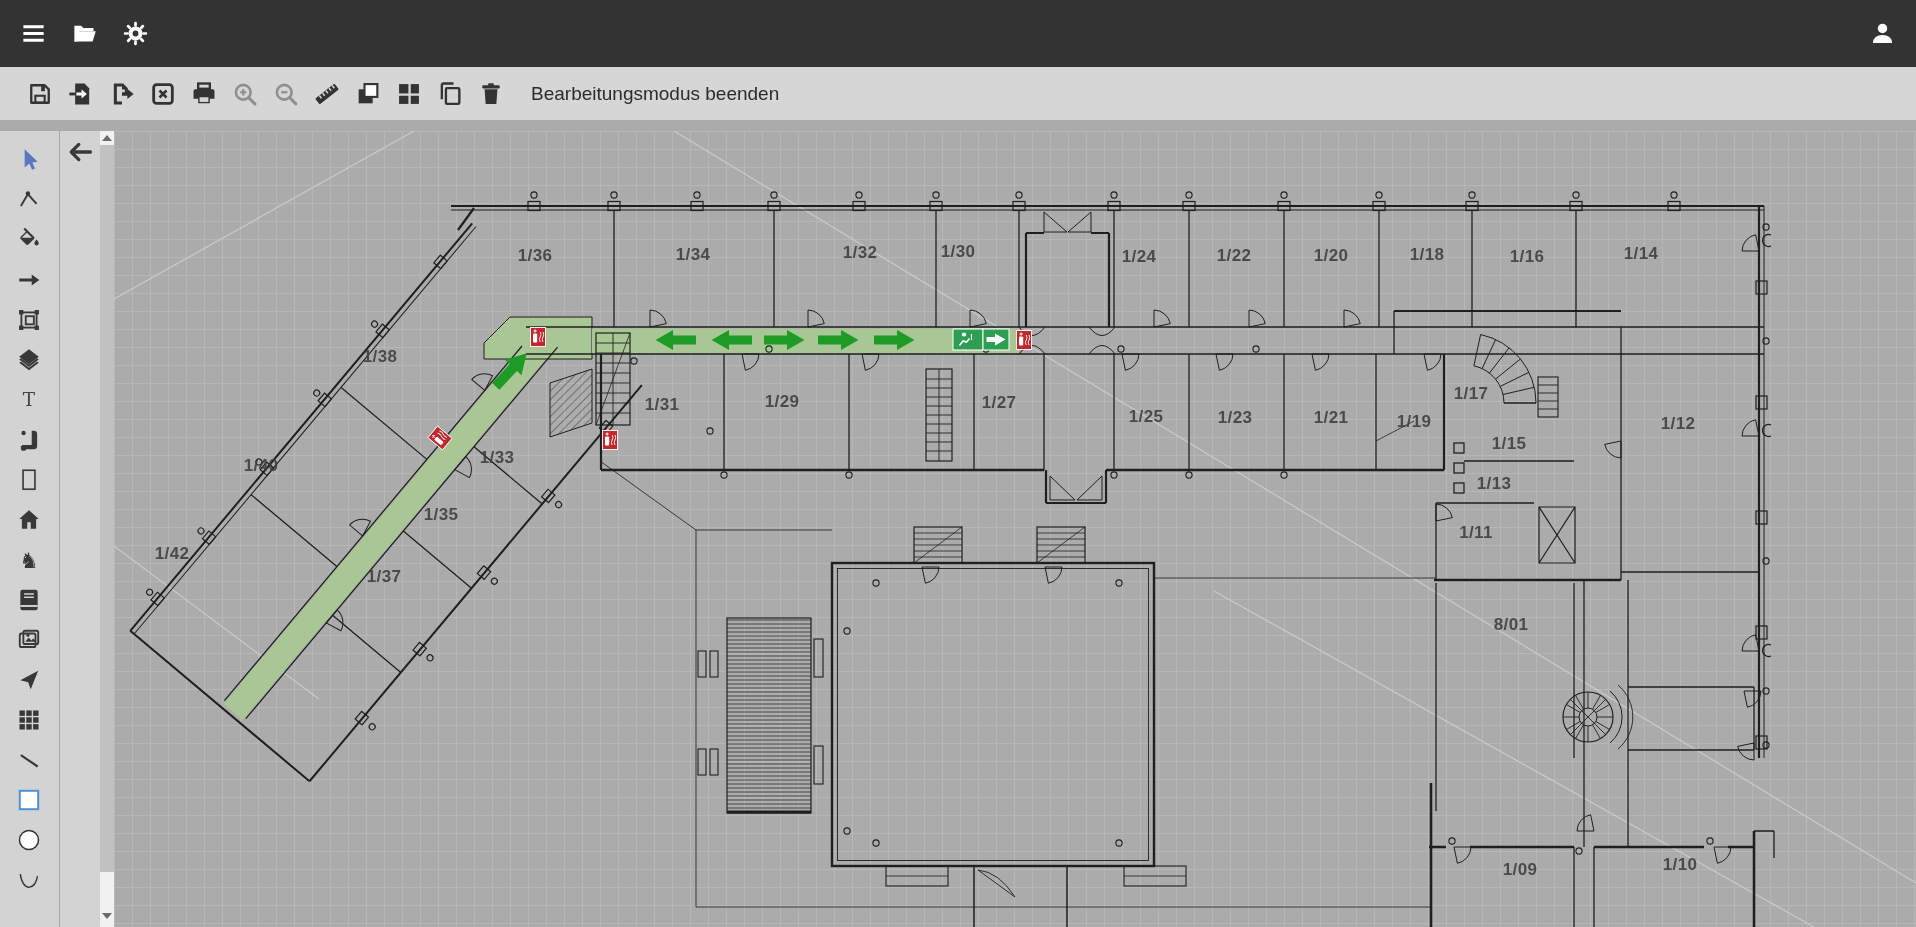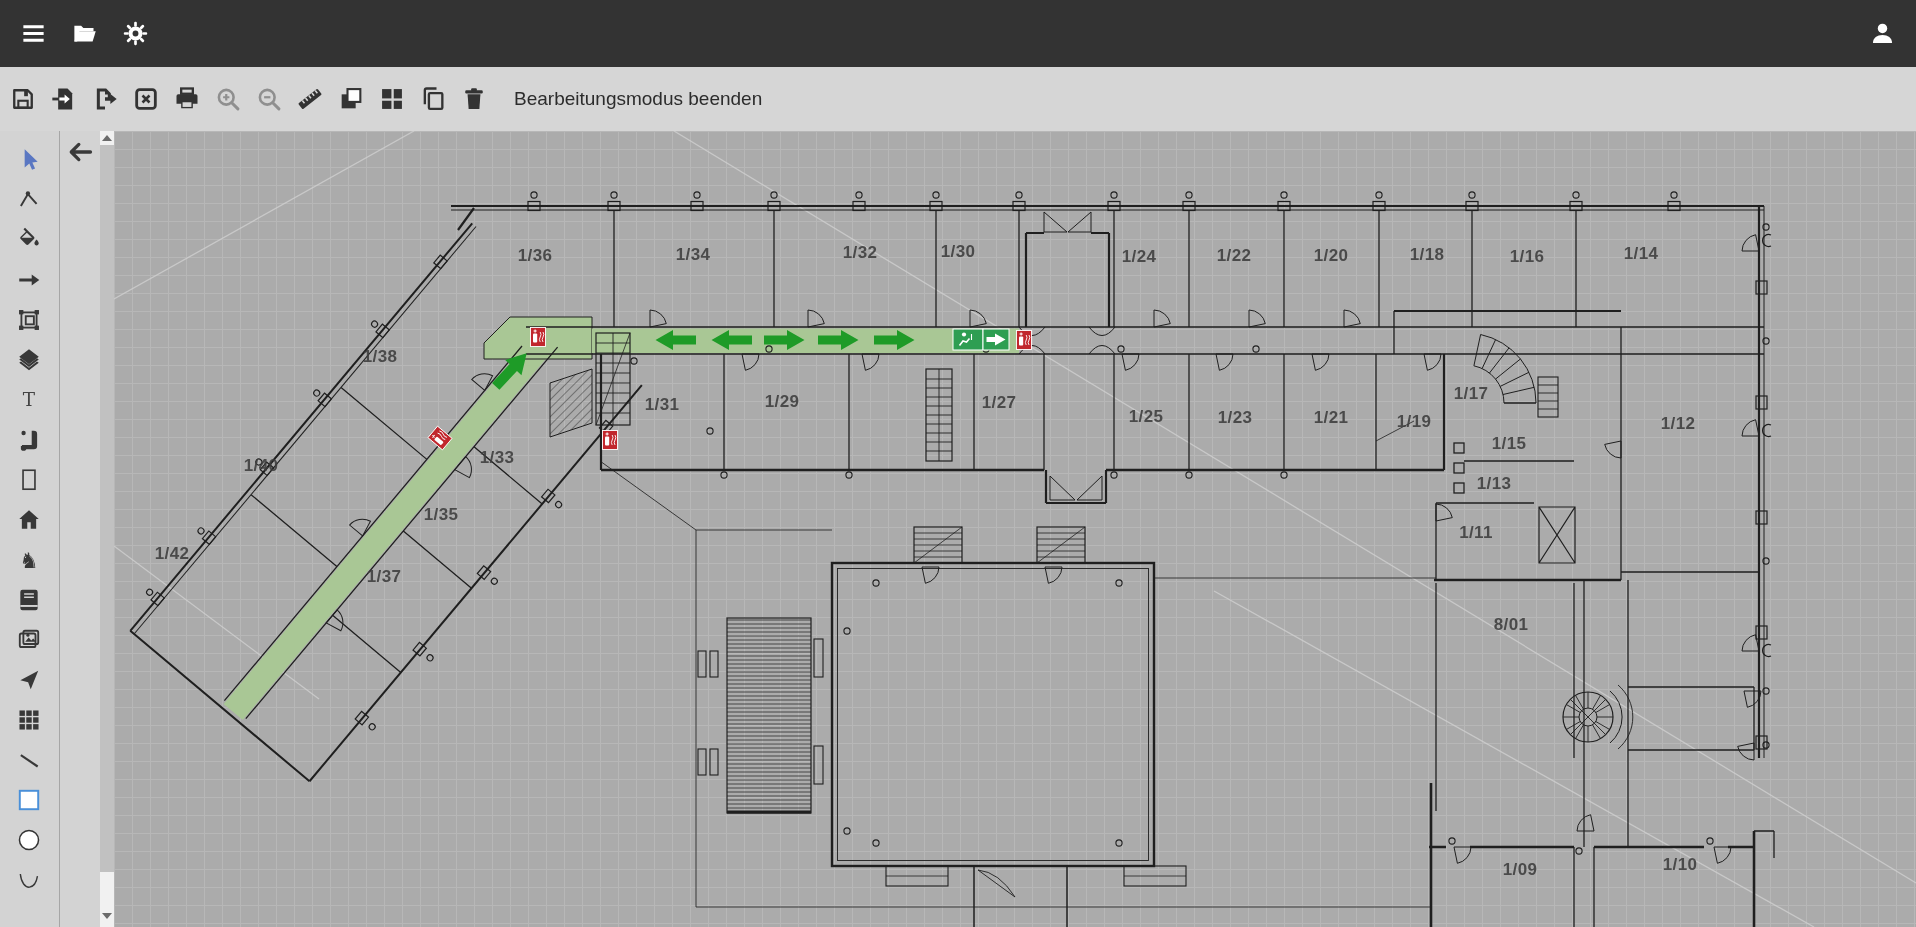--- a/index.html
+++ b/index.html
@@ -9,22 +9,22 @@
     --track:#f1f1f1; --thumb:#c1c1c1;
   }
   html,body{margin:0;padding:0}
   body{width:1916px;height:927px;overflow:hidden;position:relative;
        font-family:"Liberation Sans",sans-serif;background:var(--canvas-bg)}
   .topbar{position:absolute;left:0;top:0;width:100%;height:67px;background:var(--topbar-bg);
           display:flex;align-items:center;justify-content:space-between;box-sizing:border-box;padding:0 20px;z-index:5}
   .tb-left{display:flex;align-items:center;gap:24px}
   .ibtn{background:none;border:none;padding:0;margin:0;cursor:pointer;color:#fff;display:flex;align-items:center}
   .ibtn .ic{width:27px;height:27px;display:block}
-  .toolbar{position:absolute;left:0;top:67px;width:100%;height:64px;background:var(--toolbar-bg);
-           display:flex;align-items:center;box-sizing:border-box;padding-left:9px;z-index:4}
+  .toolbar{position:absolute;left:0;top:67px;width:100%;height:53px;background:var(--toolbar-bg);
+           display:flex;align-items:center;box-sizing:border-box;padding-left:26px;z-index:4}
   .tbar-btns{display:flex;align-items:center;gap:13px}
   .tbtn{background:none;border:none;padding:0;margin:0;cursor:pointer;color:#333;display:flex}
   .tbtn .ic{width:28px;height:28px;display:block}
   .tbtn.muted{color:#8f8f8f}
   .mode-btn{background:none;border:none;margin-left:26px;font-family:"Liberation Sans",sans-serif;
             font-size:19px;color:#2c2c2c;cursor:pointer;padding:0}
   .sidebar{position:absolute;left:0;top:131px;width:59px;bottom:0;background:var(--sidebar-bg);
            border-right:1px solid #a6a6a6;z-index:3}
   .tool{position:absolute;left:0;width:58px;height:32px;display:flex;align-items:center;justify-content:center;cursor:pointer}
   .tool svg{width:26px;height:26px;display:block;color:#383838}

